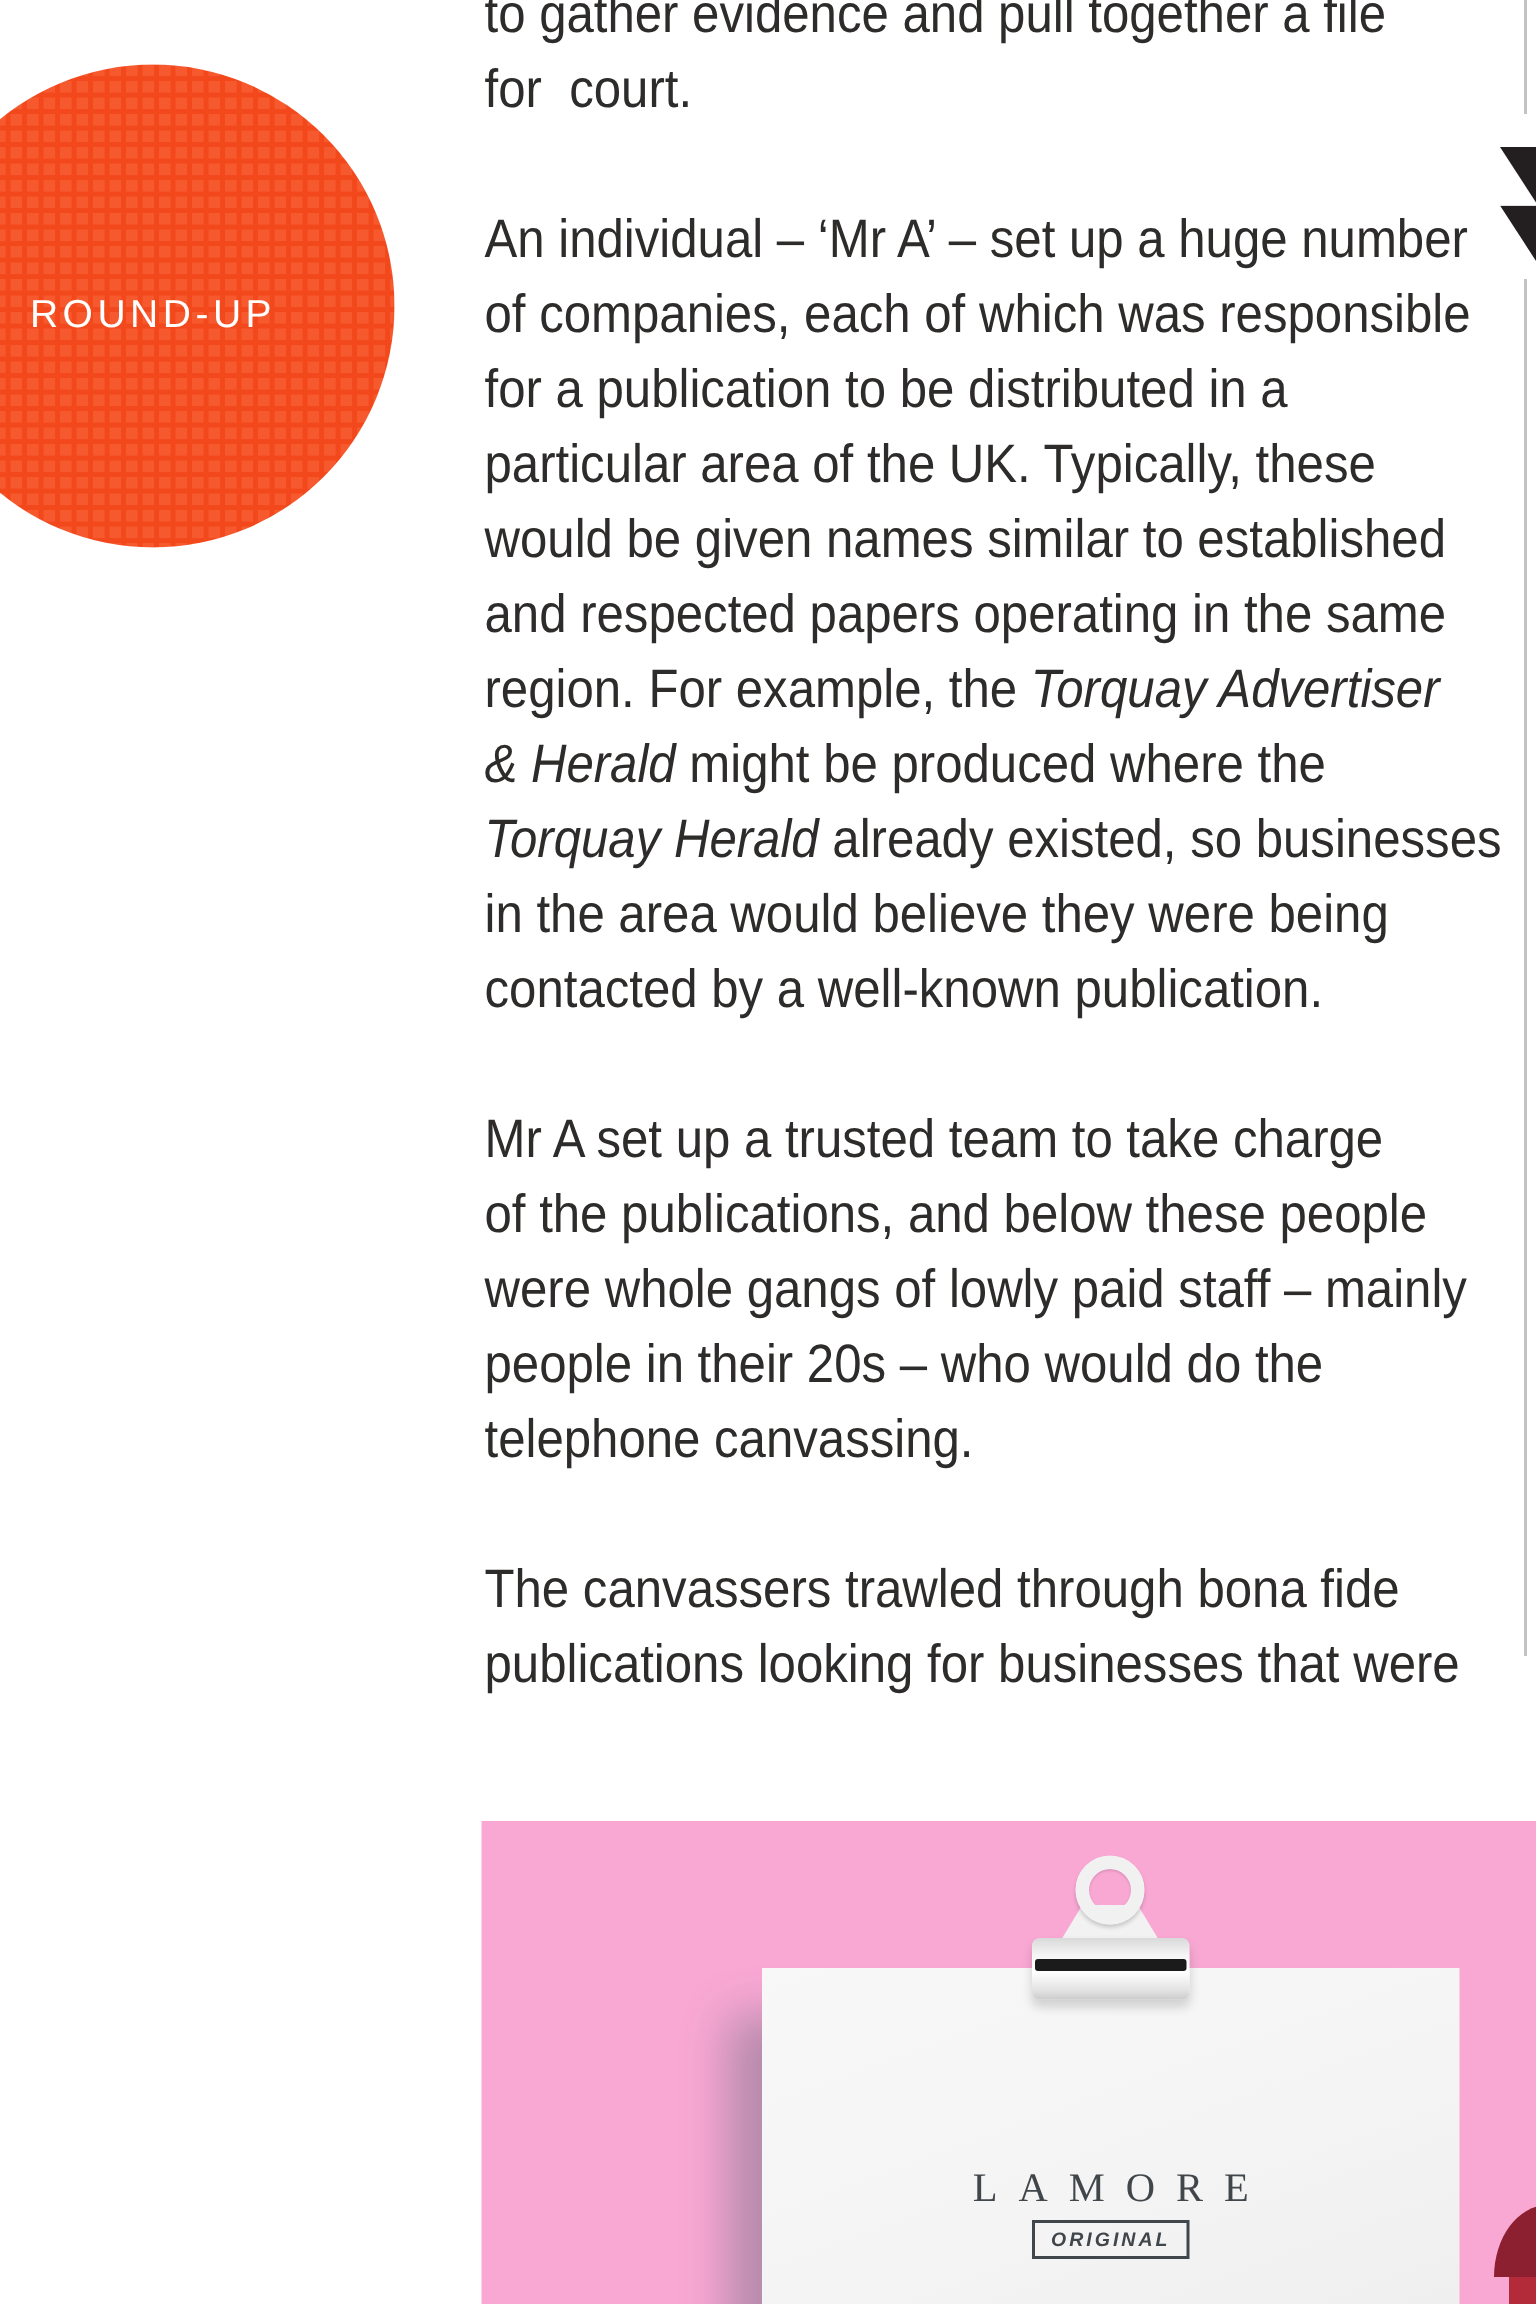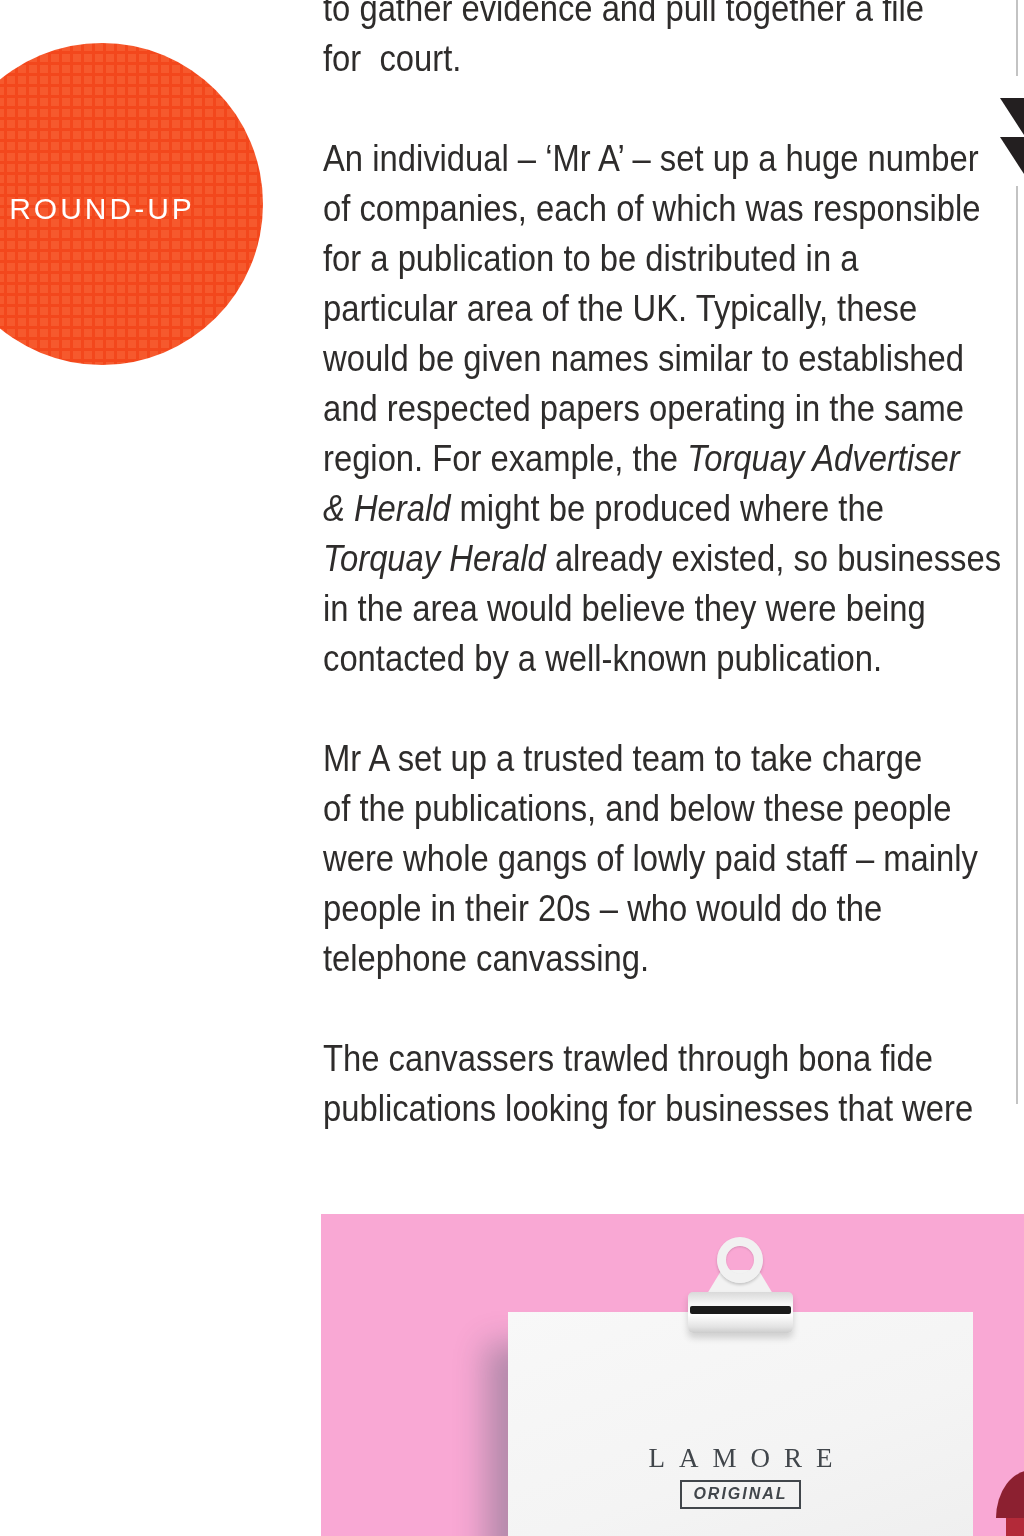--- a/index.html
+++ b/index.html
@@ -17,21 +17,21 @@
     left:-59px;top:43px;
     width:322px;height:322px;
     border-radius:50%;
     background-color:#f3471c;
     background-image:conic-gradient(at 8px 8px,#f3471c 0 270deg,#f6592d 270deg 360deg);
     background-size:11px 11px;
     display:flex;align-items:center;justify-content:center;
   }
   .roundup span{
     color:#ffffff;
-    font-size:30px;
+    font-size:26px;
     letter-spacing:3px;
     padding-top:10px;
     font-weight:400;
   }
 
   
   .edge-line{
     position:absolute;
     left:1016px;width:2px;
     background:#c3c3c3;
@@ -91,21 +91,21 @@
     position:absolute;
     left:0;top:168px;width:100%;
     text-align:center;
   }
   .orig-box span{
     display:inline-block;
     border:2px solid #41464b;
     padding:3px 11px 4px 11px;
     font-style:italic;
     font-weight:bold;
-    font-size:16px;
+    font-size:13px;
     letter-spacing:2px;
     color:#41464b;
   }
 
   
   .clip-ring{
     position:absolute;
     left:396px;top:23px;
     width:46px;height:46px;
     border-radius:50%;

